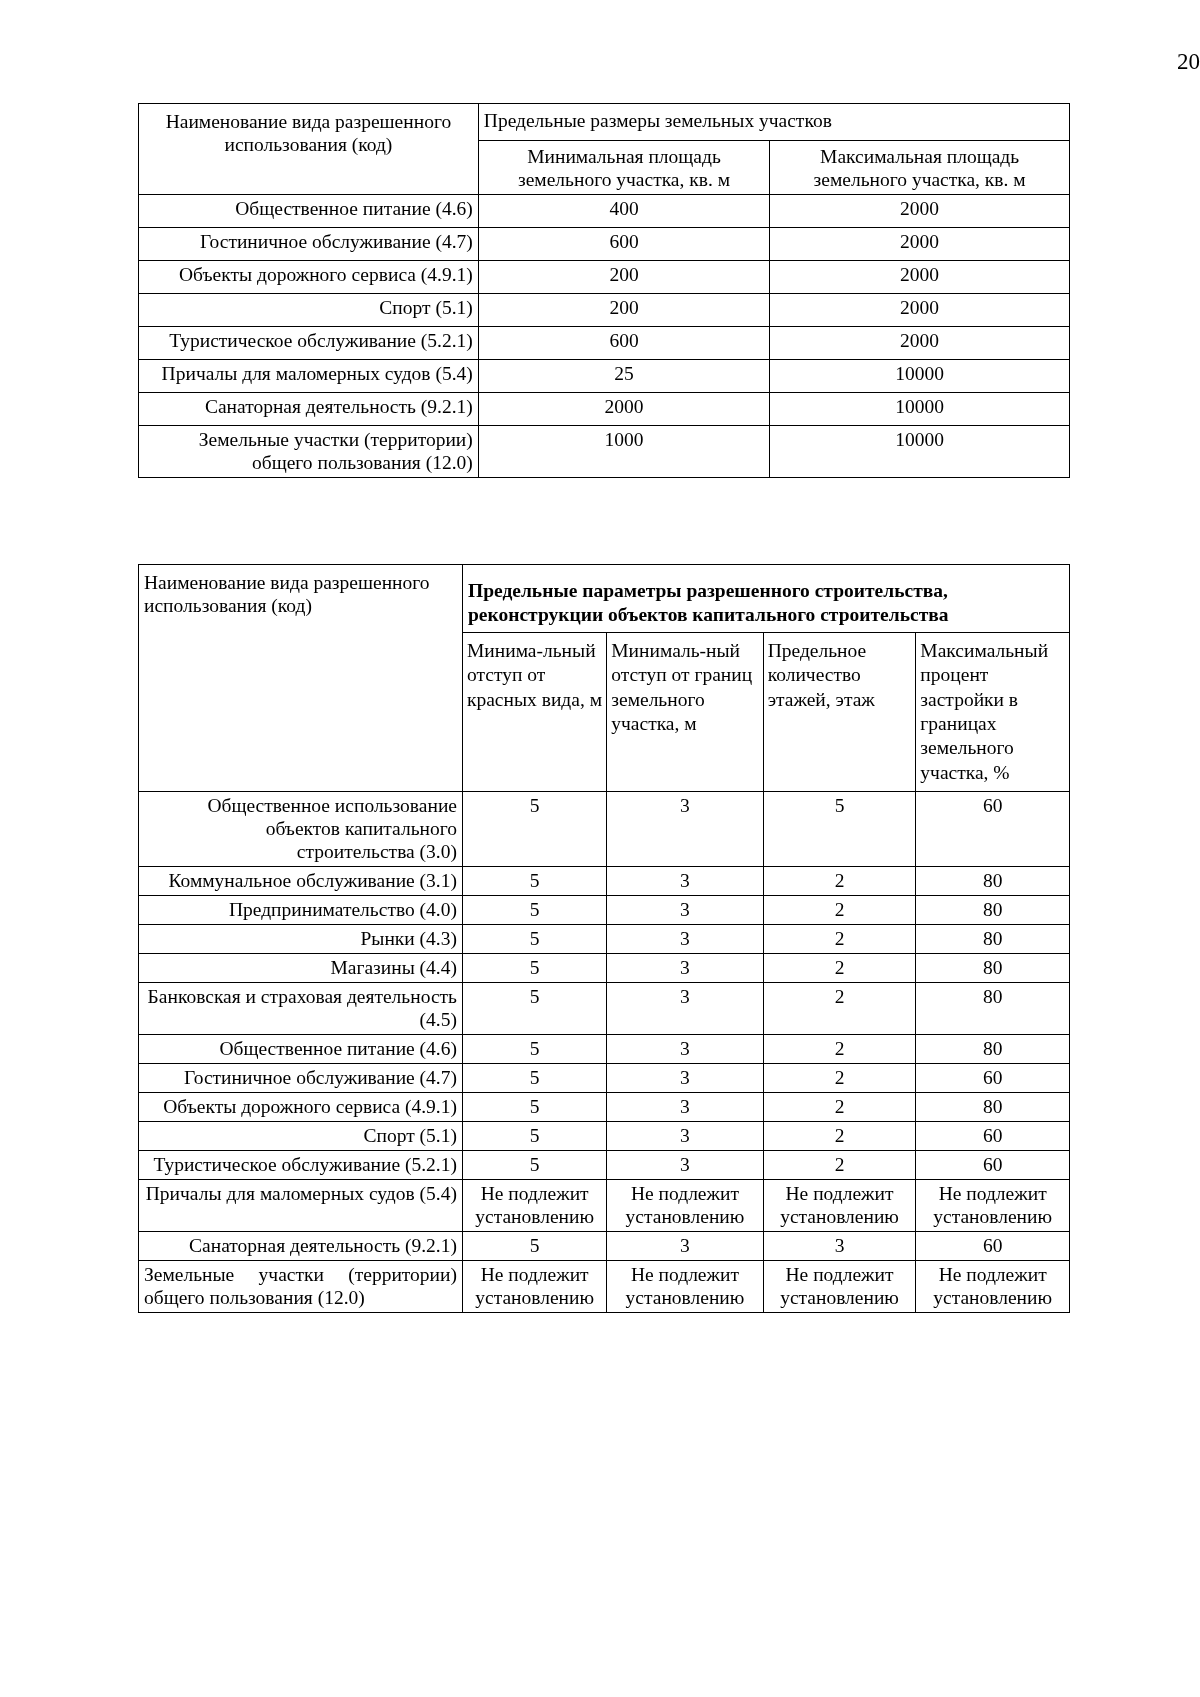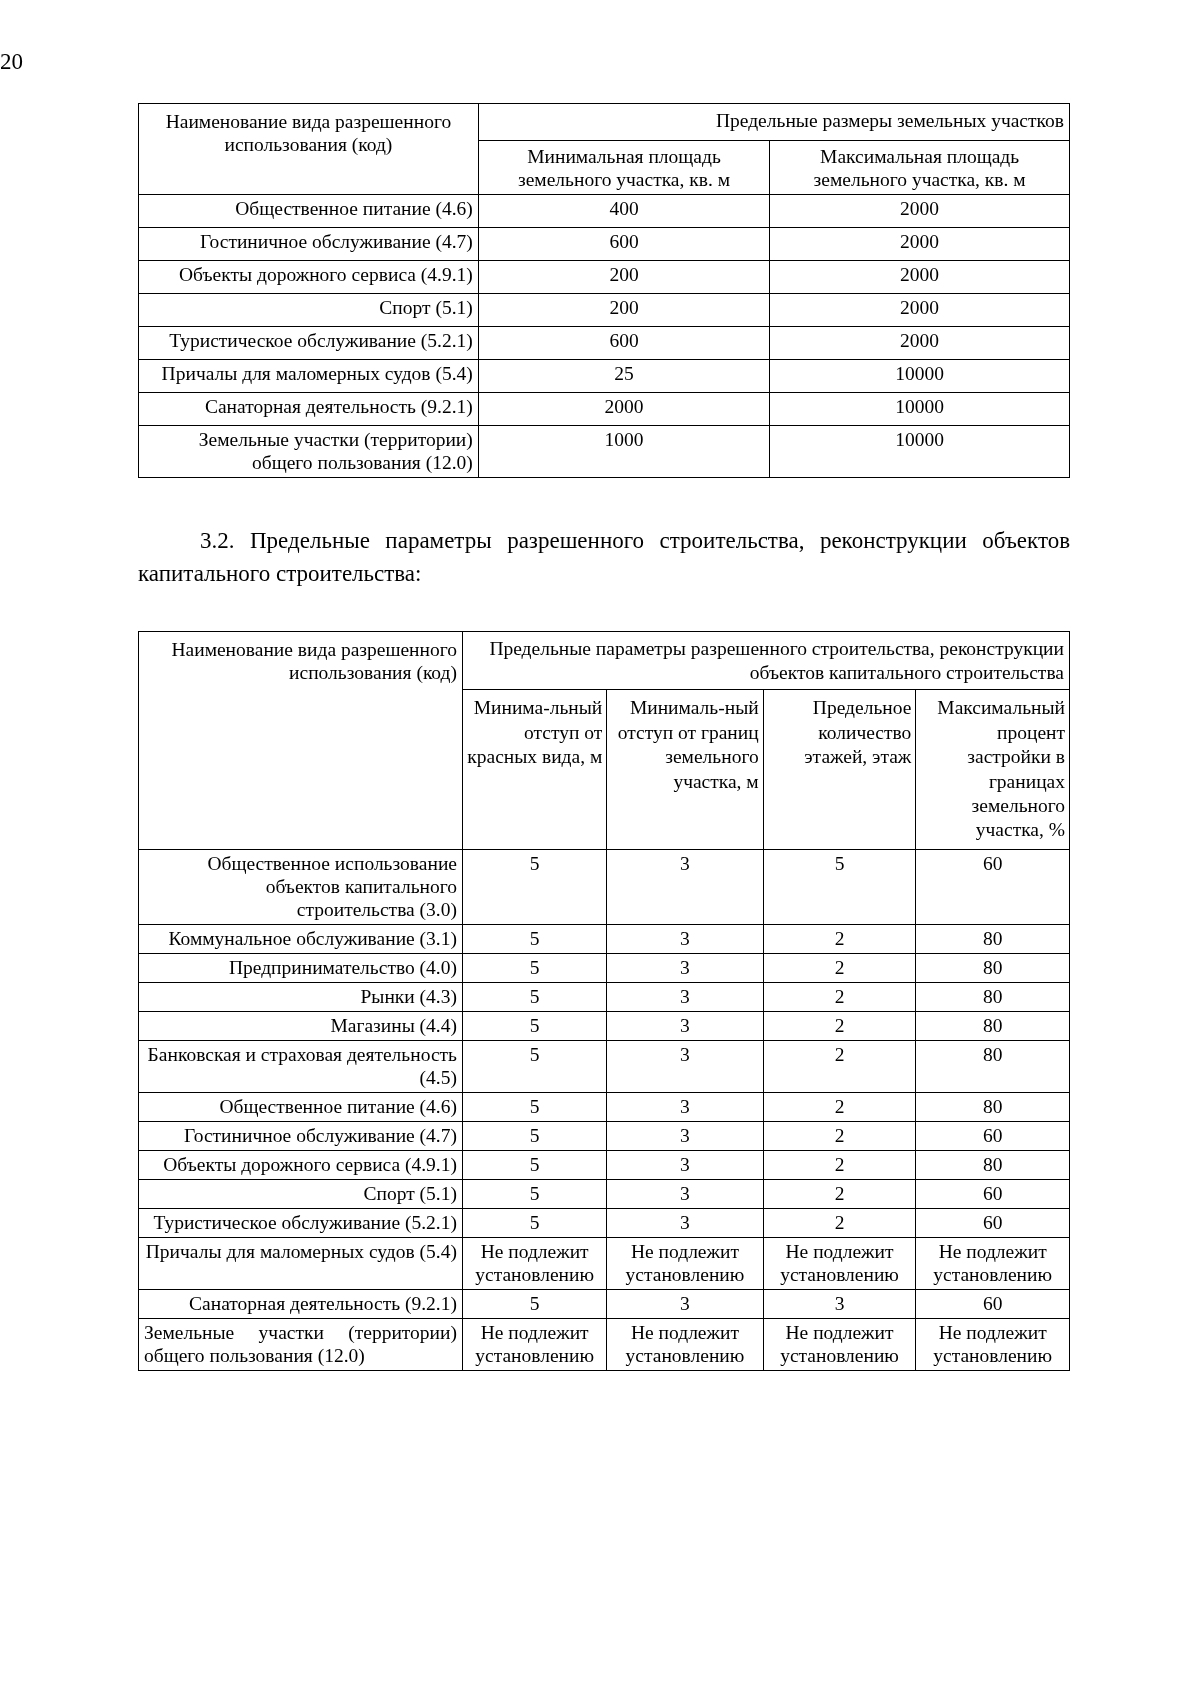--- a/index.html
+++ b/index.html
@@ -15,21 +15,21 @@
     position: relative;
     width: 1200px;
     height: 1697px;
     margin: 0 auto;
     background: #ffffff;
     box-sizing: border-box;
     padding: 0;
     overflow: hidden;
   }
   .page-number {
-    text-align: left;
+    text-align: right;
     font-size: 23px;
     line-height: 1;
     padding-top: 50px;
   }
   .content {
     margin: 0 130px 0 138px;
   }
   table.doc-table {
     border-collapse: collapse;
     width: 100%;
@@ -40,21 +40,21 @@
   table.doc-table td, table.doc-table th {
     border: 1.6px solid #000000;
     padding: 2px 5px 3px 5px;
     vertical-align: top;
     font-weight: normal;
   }
   .t1 { margin-top: 30px; }
   .t1 td, .t1 th { height: 27px; }
   .lft { text-align: right; }
   .num { text-align: center; vertical-align: top; }
-  .hdr-ctr { text-align: right; vertical-align: middle; }
+  .hdr-ctr { text-align: left; vertical-align: middle; }
   .hdr-top { text-align: center; vertical-align: top; }
 
   .para {
     font-size: 23px;
     line-height: 1.45;
     text-align: justify;
     text-justify: inter-word;
     margin: 0;
   }
   .para-indent { text-indent: 62px; }
@@ -133,36 +133,35 @@
         <tr>
           <td class="lft">Земельные участки (территории) общего пользования (12.0)</td>
           <td class="num">1000</td>
           <td class="num">10000</td>
         </tr>
       </tbody>
     </table>
 
     <div class="spacer-1"></div>
 
-    <p class="para para-indent">3.2. Предельные параметры разрешенного строительства, реконструкции объектов капитального строительства:</p>
 
     <div class="spacer-2"></div>
 
     <table class="doc-table t2">
       <colgroup>
         <col style="width:34.8%">
         <col style="width:15.5%">
         <col style="width:16.8%">
         <col style="width:16.4%">
         <col style="width:16.5%">
       </colgroup>
       <tbody>
         <tr>
           <td rowspan="2" class="hdr-ctr" style="padding-top:6px;">Наименование вида разрешенного использования (код)</td>
-          <td colspan="4" class="hdr-ctr" style="padding-top:5px;padding-bottom:4px;line-height:1.25;">Предельные параметры разрешенного строительства, реконструкции объектов капитального строительства</td>
+          <td colspan="4" class="hdr-ctr" style="padding-top:14px;padding-bottom:4px;line-height:1.25;font-weight:bold;">Предельные параметры разрешенного строительства, реконструкции объектов капитального строительства</td>
         </tr>
         <tr>
           <td class="hdr-ctr" style="padding:6px 4px;line-height:1.25;">Минима-льный отступ от красных вида, м</td>
           <td class="hdr-ctr" style="padding:6px 4px;line-height:1.25;">Минималь-ный отступ от границ земельного участка, м</td>
           <td class="hdr-ctr" style="padding:6px 4px;line-height:1.25;">Предельное количество этажей, этаж</td>
           <td class="hdr-ctr" style="padding:6px 4px;line-height:1.25;margin-top:8px;">Максимальный процент застройки в границах земельного участка, %</td>
         </tr>
 
         <tr class="cellrow">
           <td class="lft">Общественное использование объектов капитального строительства (3.0)</td>

